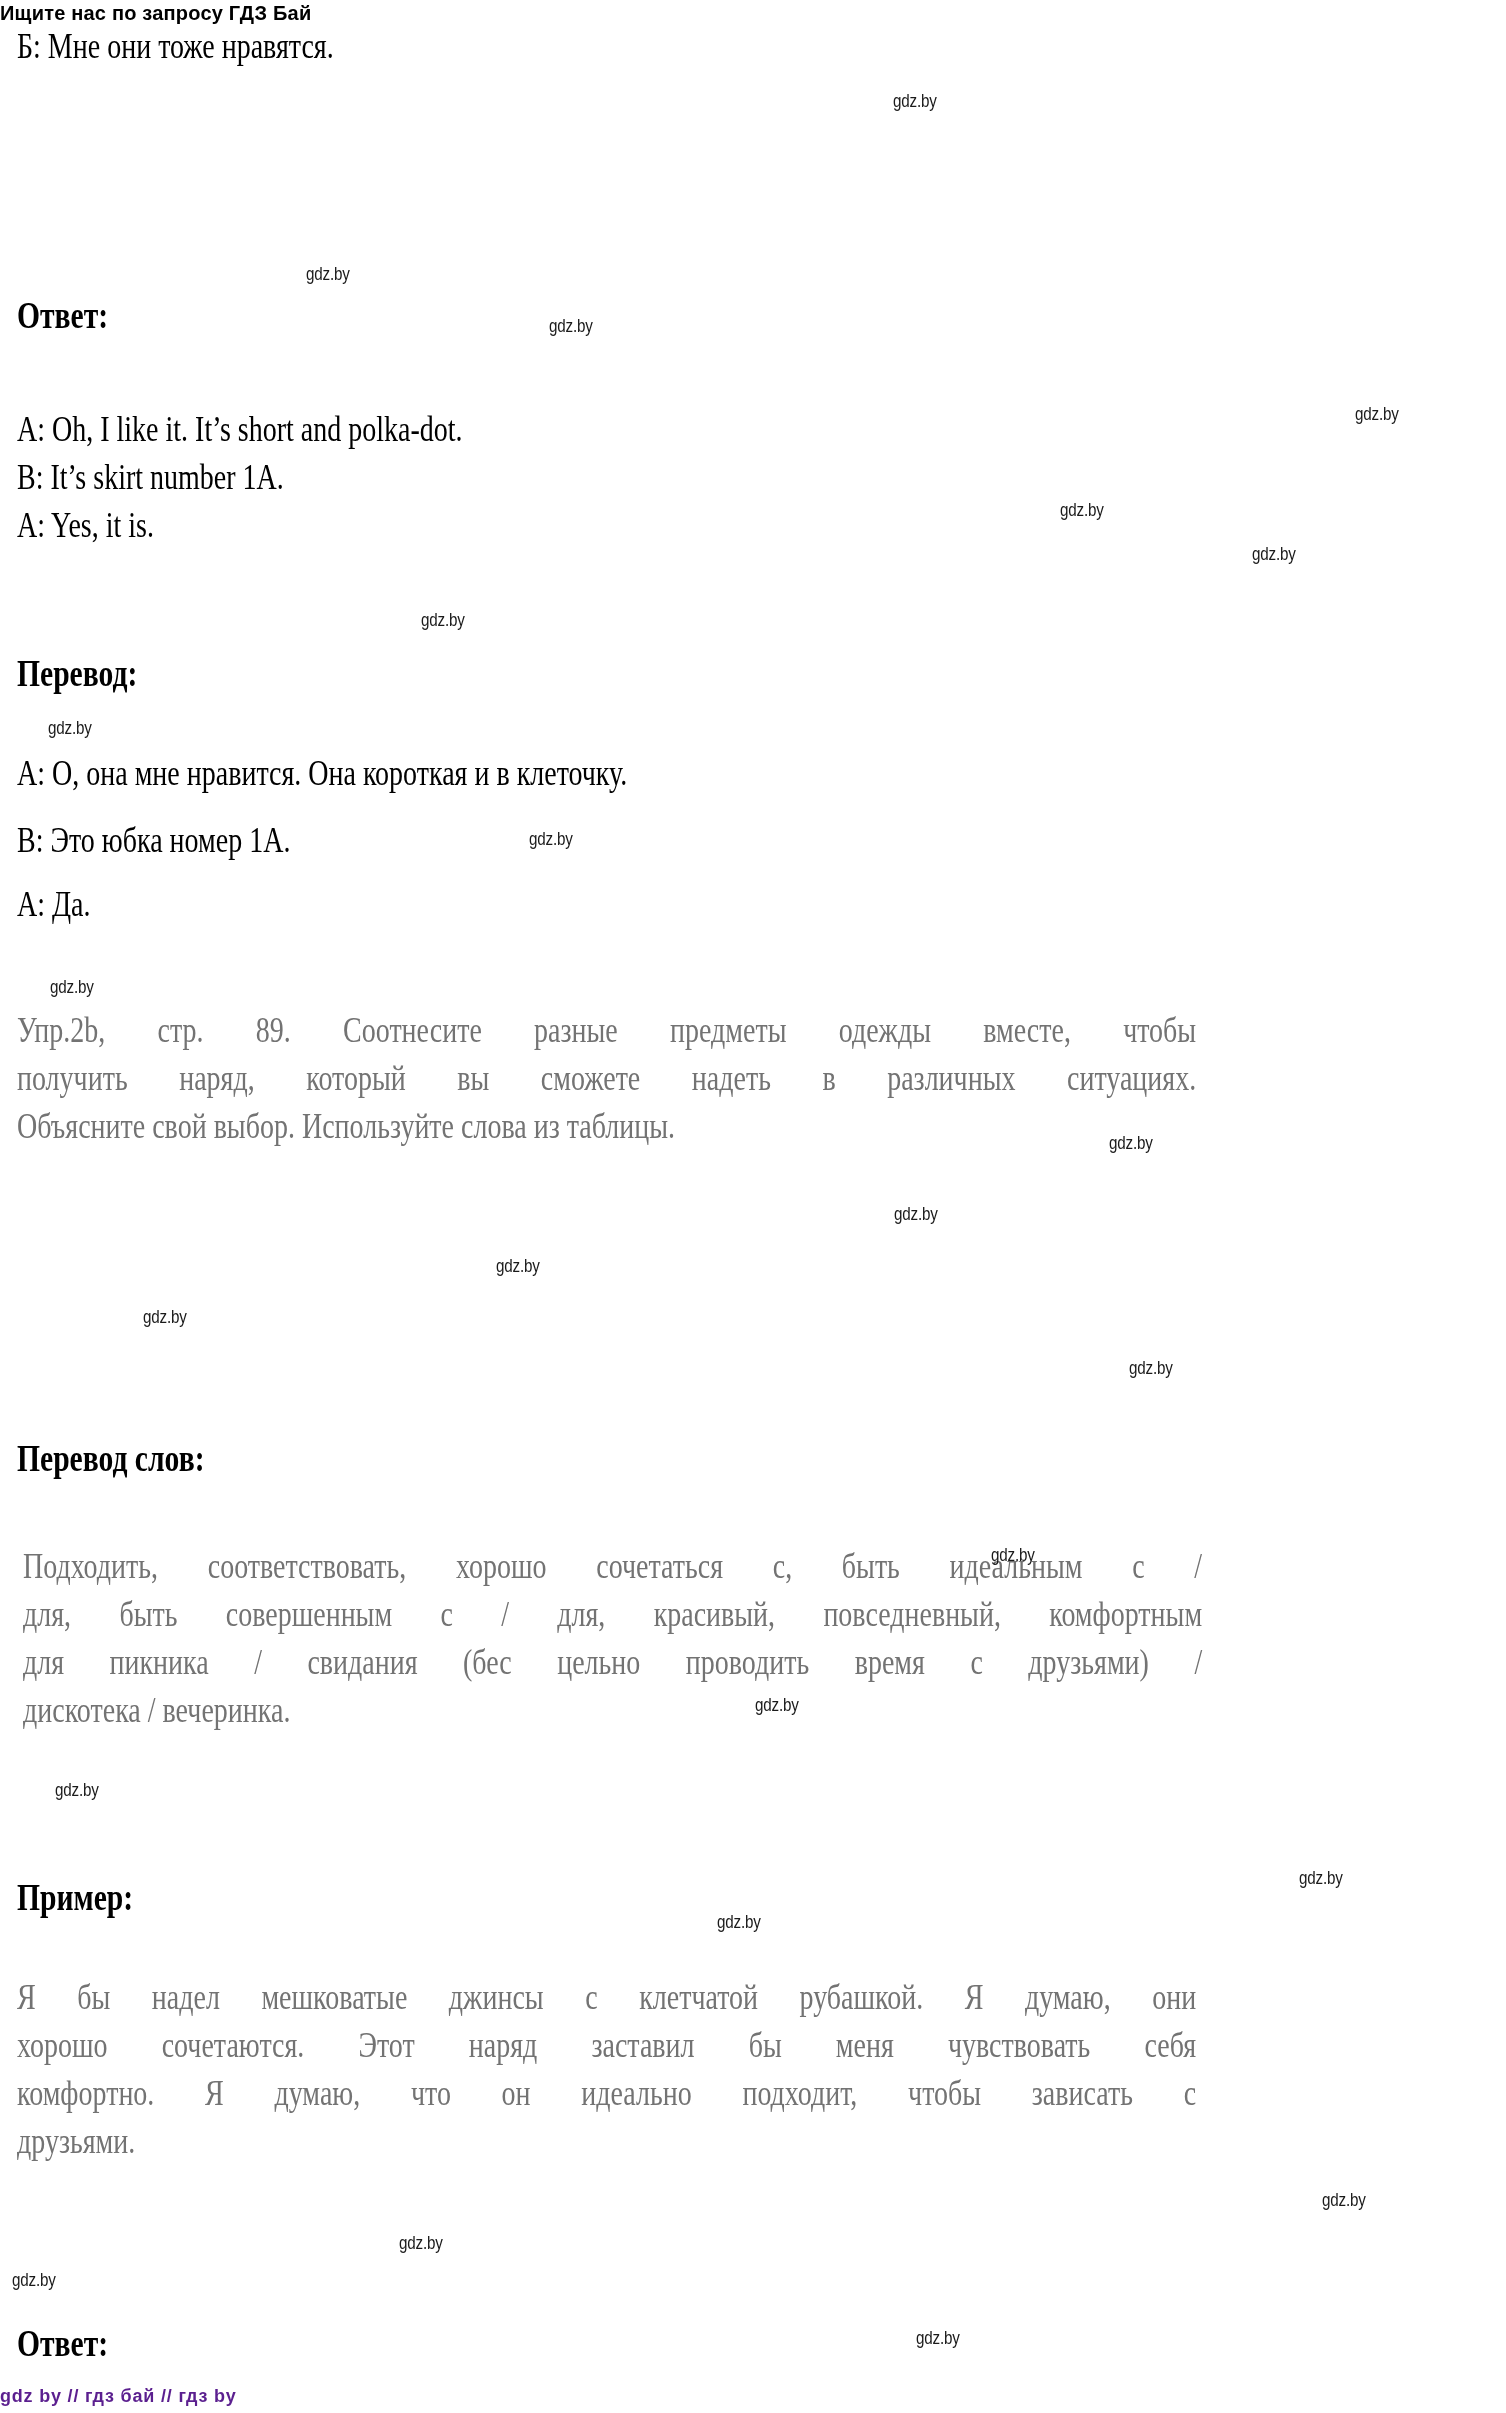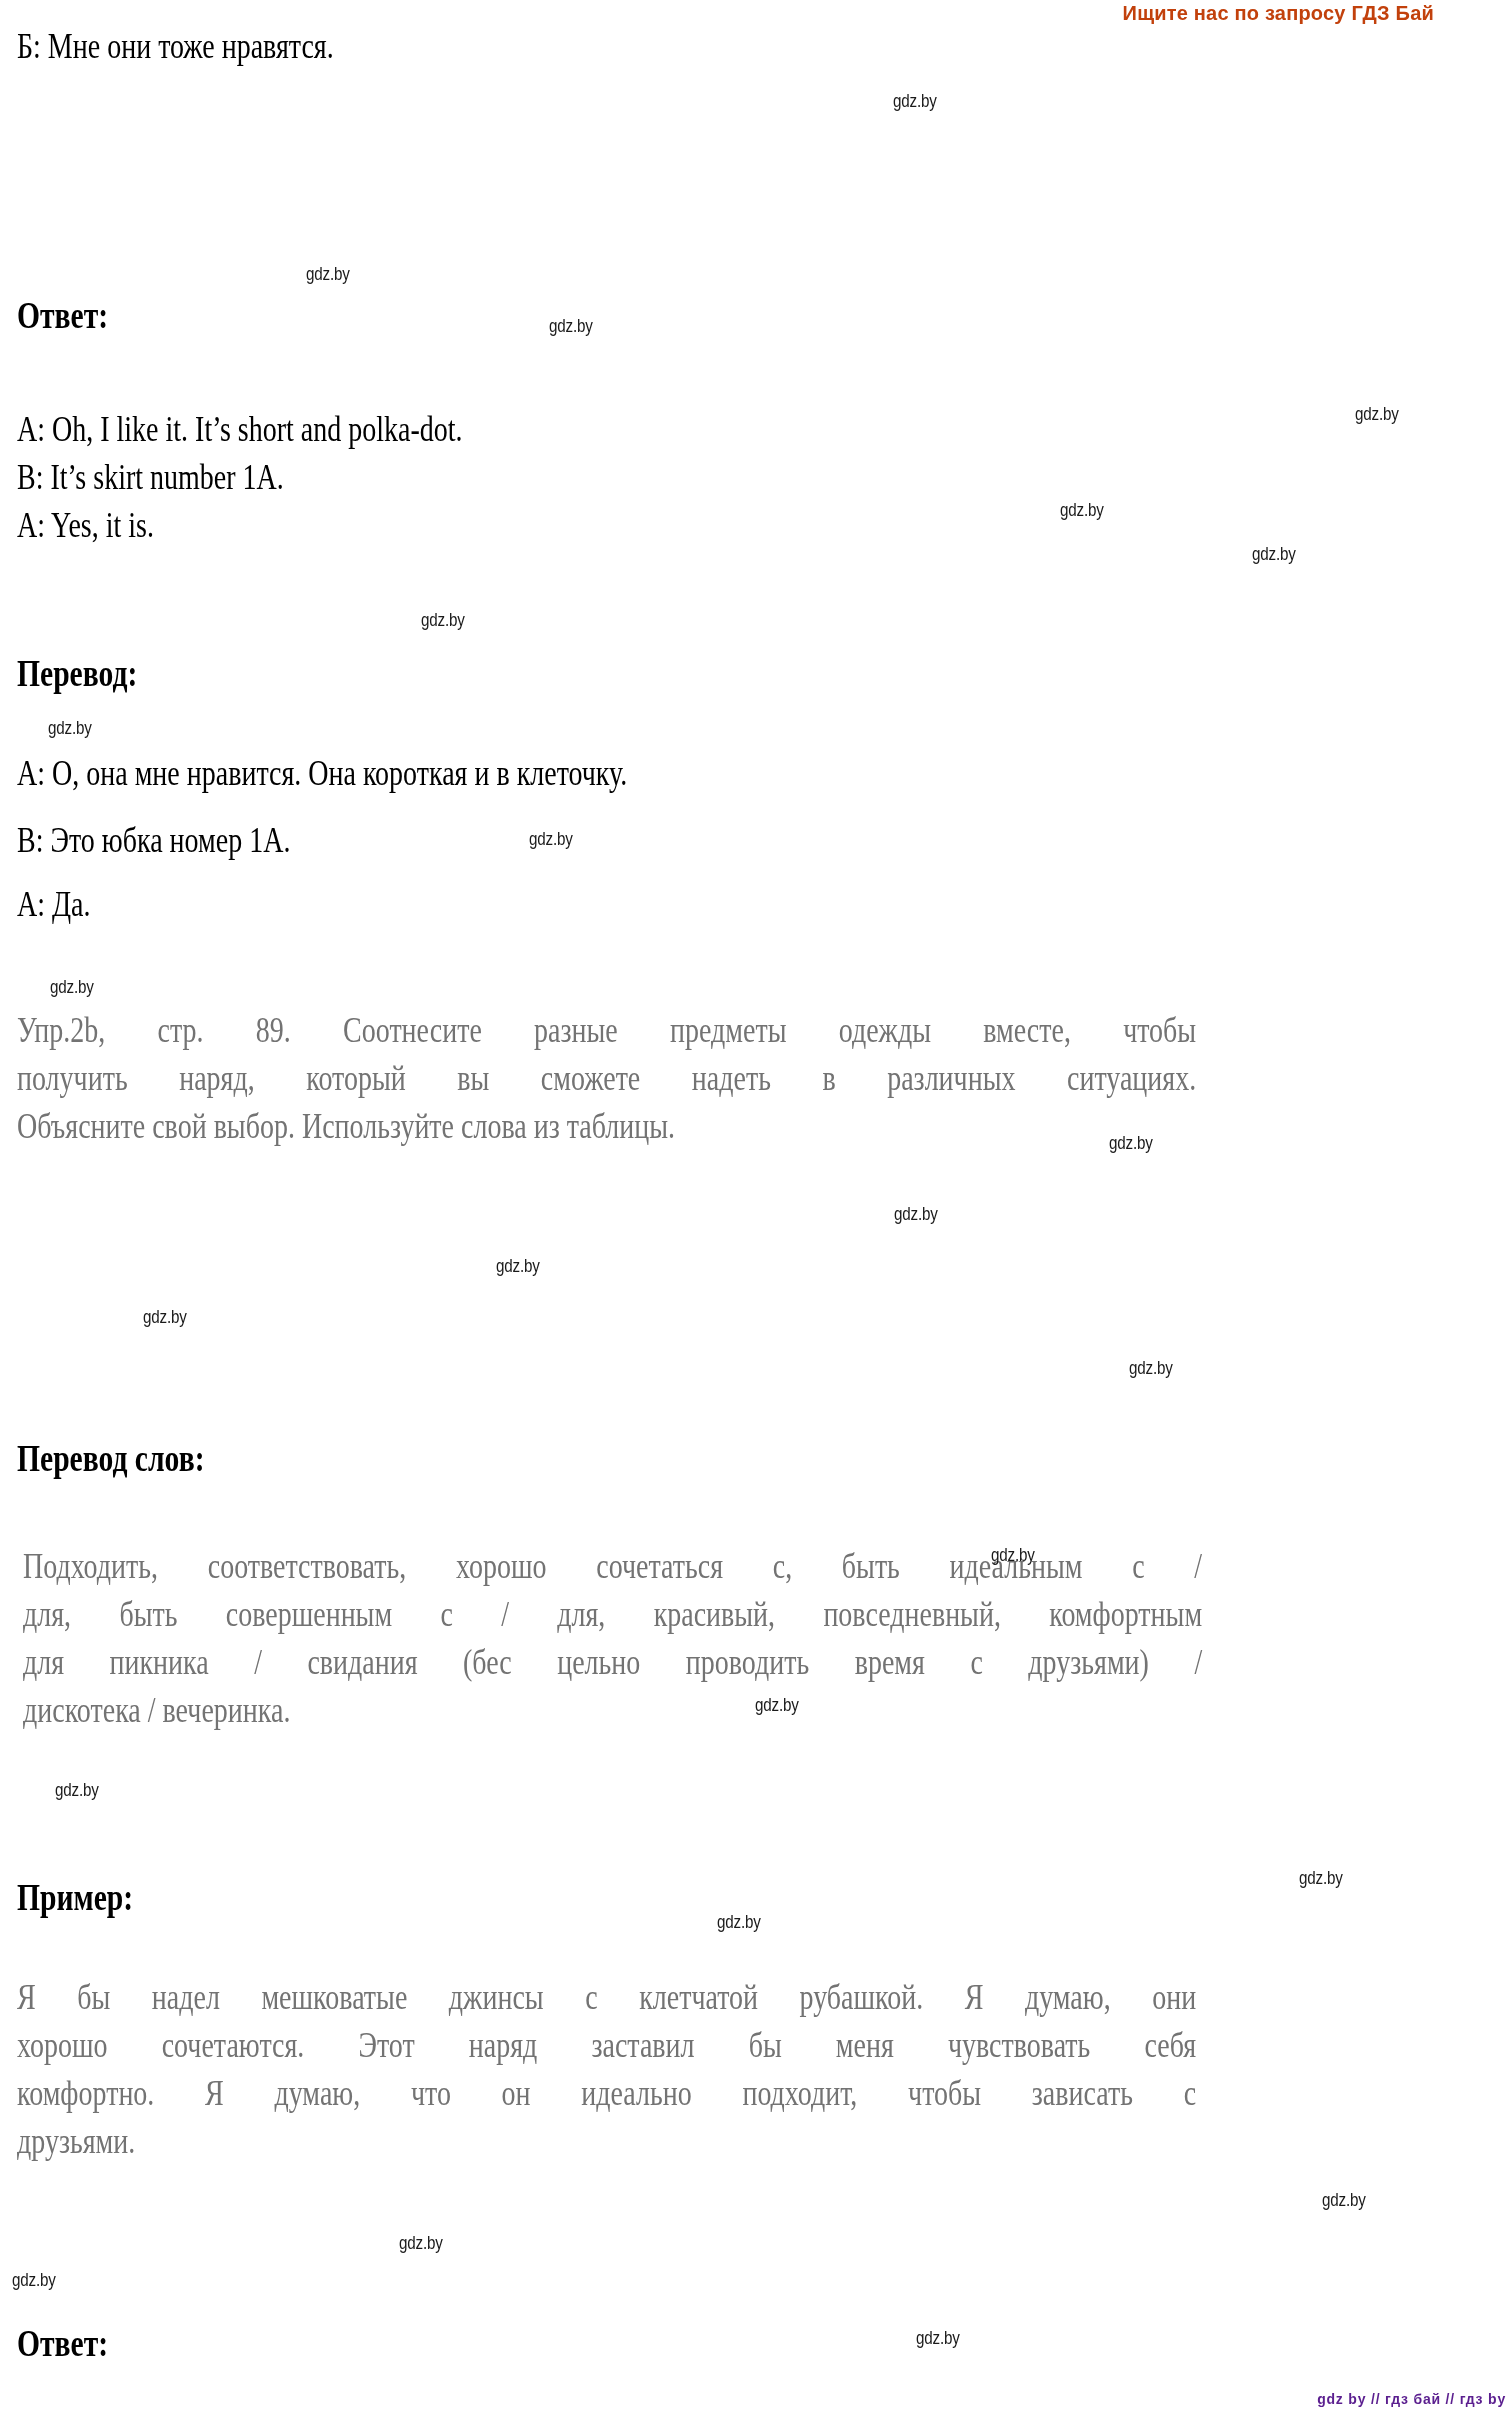--- a/index.html
+++ b/index.html
@@ -17,39 +17,39 @@
     font-family: "Liberation Serif", "DejaVu Serif", serif;
     color: #000000;
   }
 
   
   .promo-header {
     position: absolute;
     top: 1.5px;
     left: 0;
     width: 1434px;
-    text-align: right;
+    text-align: left;
     font-family: "Liberation Sans", "DejaVu Sans", sans-serif;
     font-weight: 700;
     font-size: 20px;
     letter-spacing: 0.2px;
-    color: #c2410c;
+    color: #000000;
     white-space: nowrap;
   }
 
   
   .promo-footer {
     position: absolute;
     bottom: 6.2px;
     left: 0;
     width: 1506px;
-    text-align: right;
+    text-align: left;
     font-family: "Liberation Sans", "DejaVu Sans", sans-serif;
     font-weight: 700;
-    font-size: 14px;
+    font-size: 18px;
     letter-spacing: 0.8px;
     color: #5b1f8f;
     white-space: nowrap;
   }
 
   
   .wm {
     position: absolute;
     font-family: "Liberation Sans", "DejaVu Sans", sans-serif;
     font-weight: 400;

